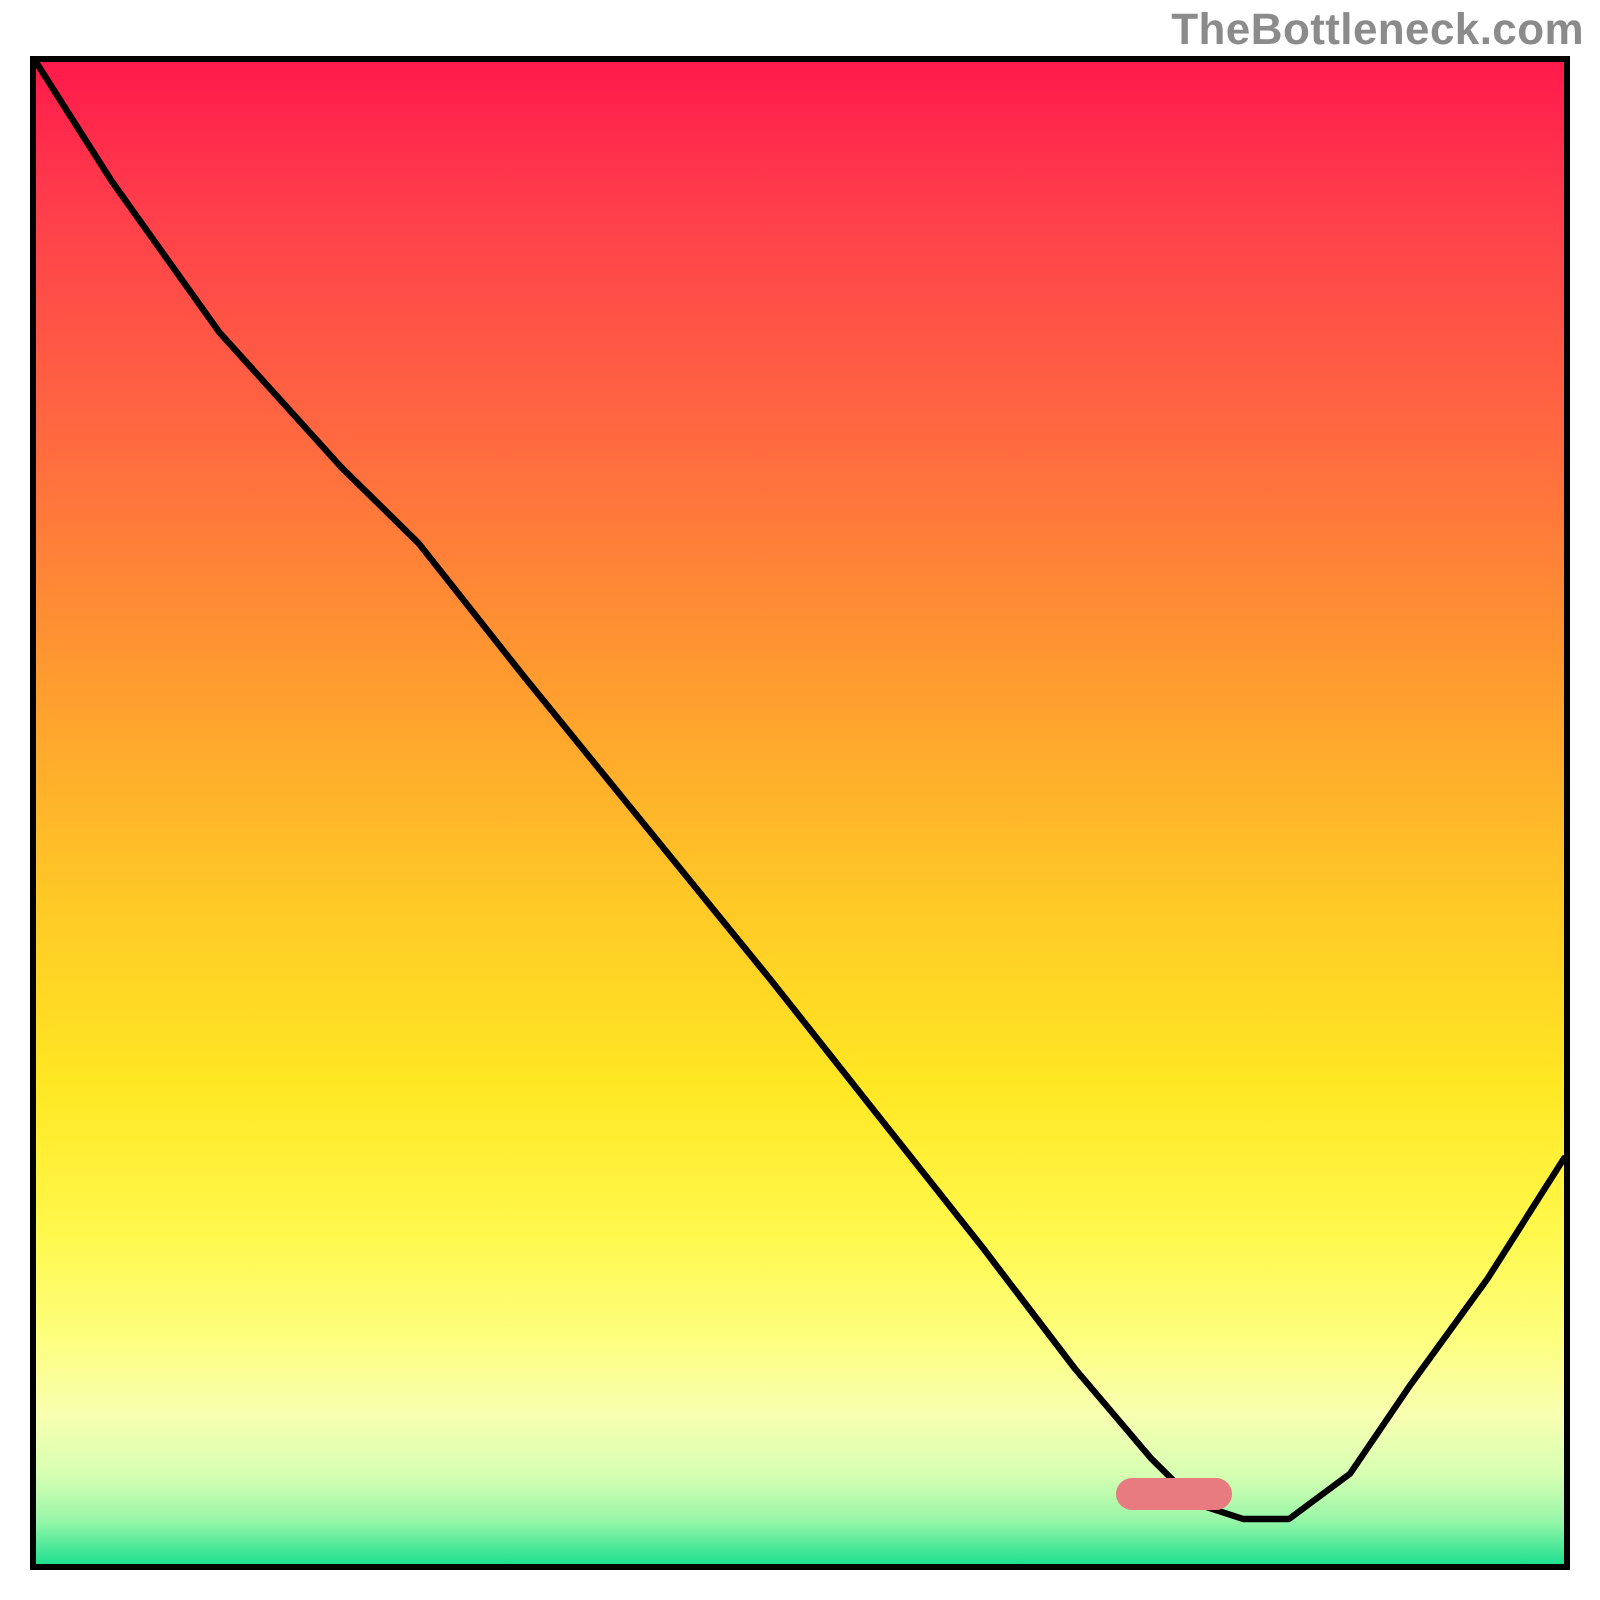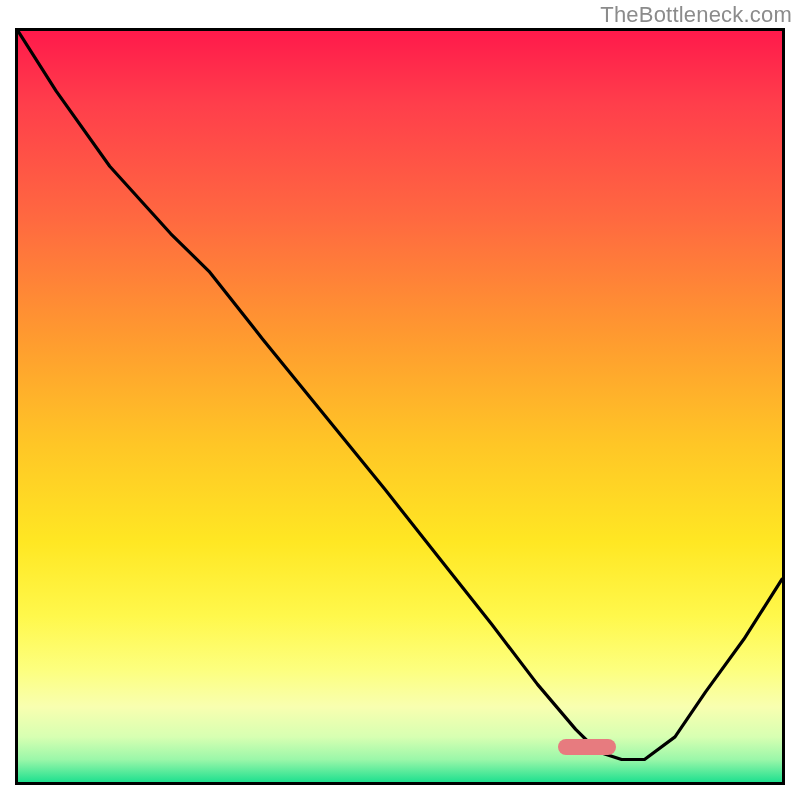--- a/index.html
+++ b/index.html
@@ -13,21 +13,21 @@
   .wrap {
     position: relative;
     width: 800px;
     height: 800px;
   }
   .watermark {
     position: absolute;
     top: 2px;
     right: 8px;
     font-size: 22px;
-    font-weight: 400;
+    font-weight: 700;
     color: #8b8b8b;
     letter-spacing: 0.2px;
     z-index: 30;
   }
   .frame {
     position: absolute;
     left: 15px;
     top: 28px;
     width: 770px;
     height: 757px;

